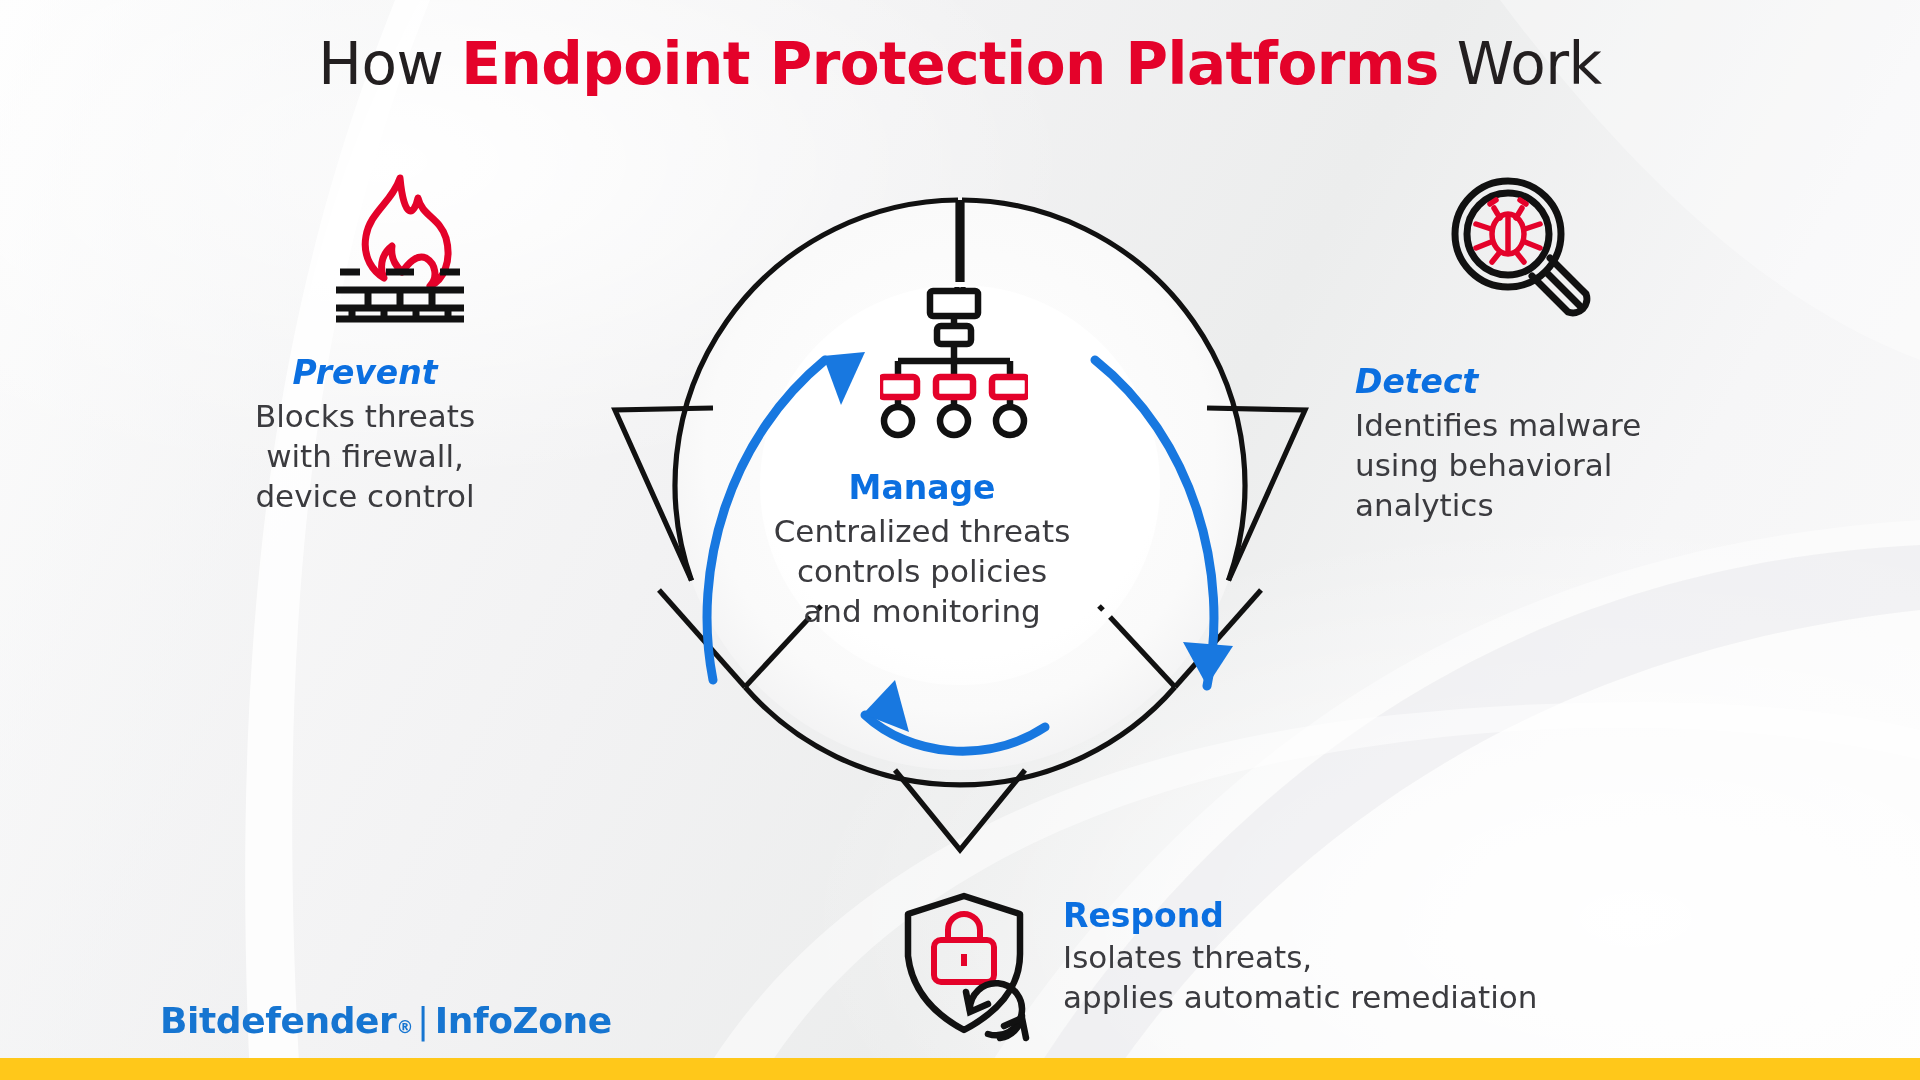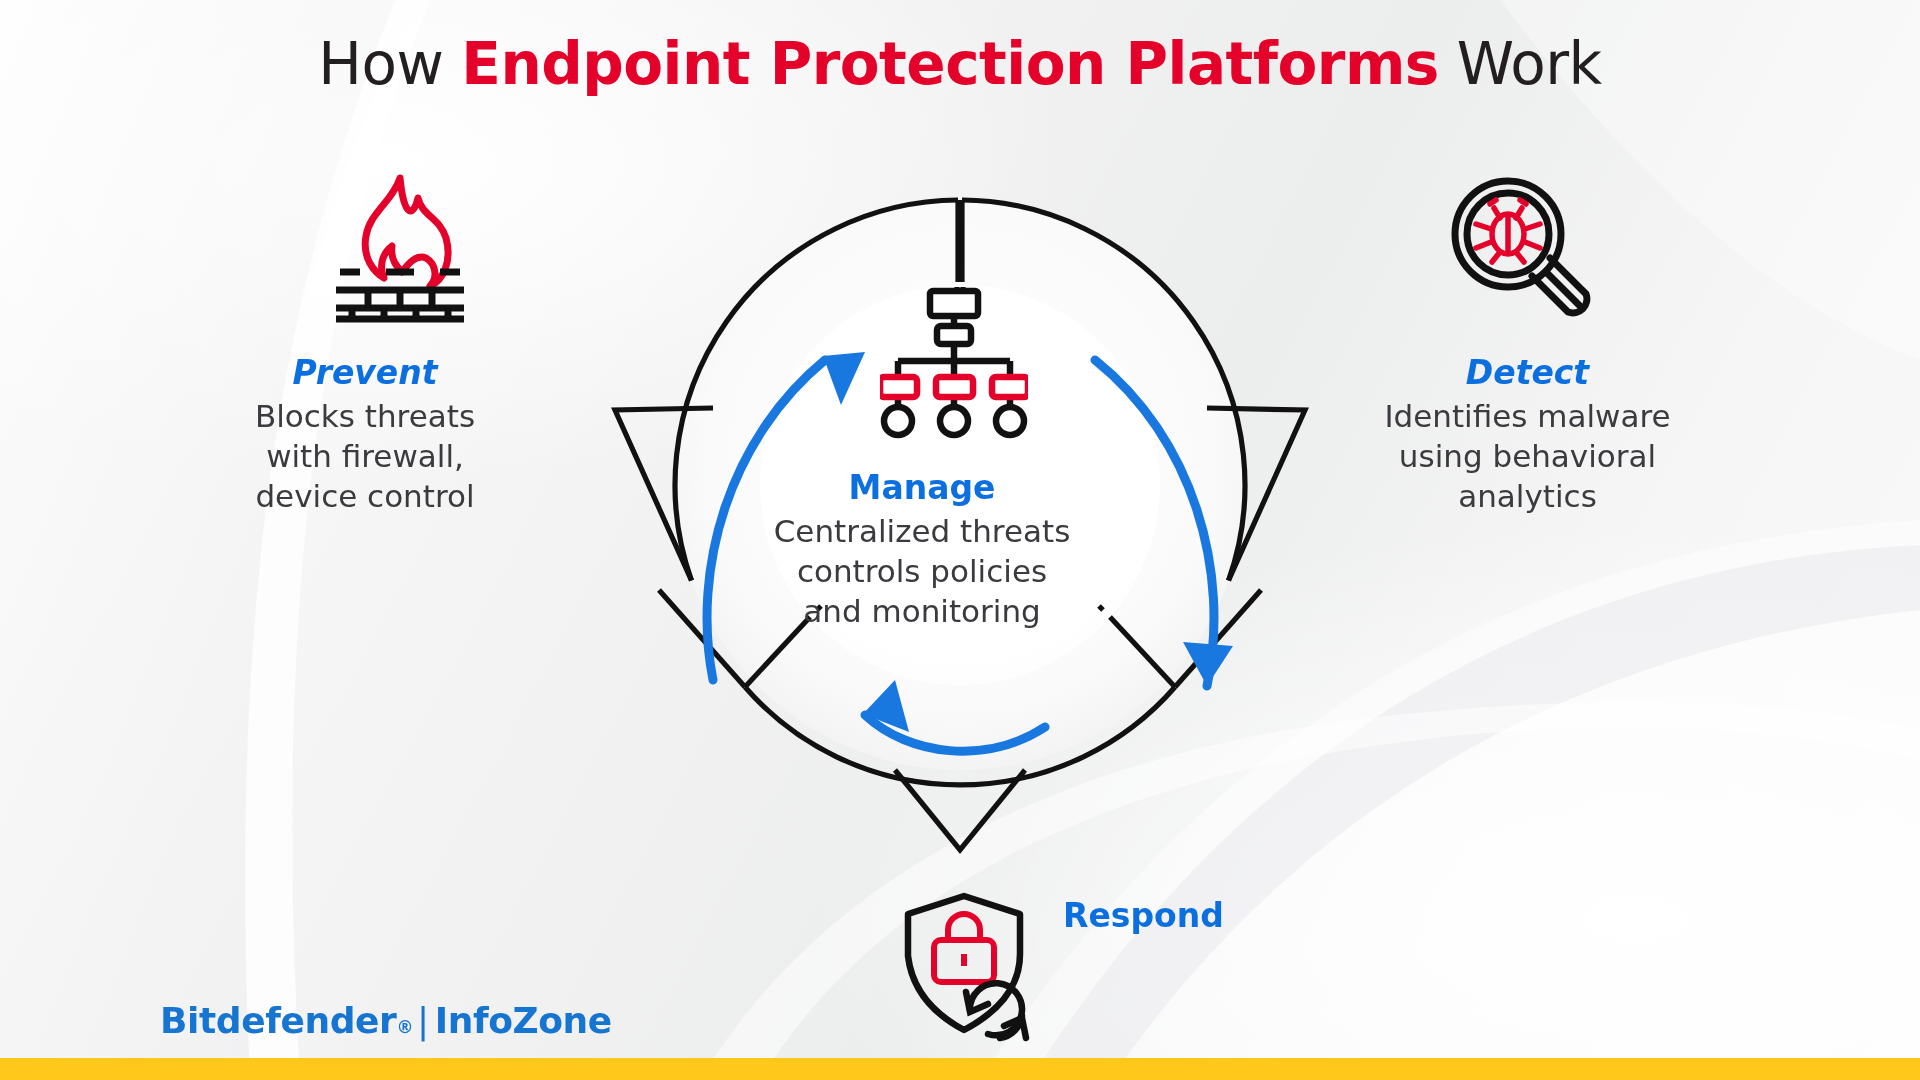--- a/index.html
+++ b/index.html
@@ -50,21 +50,21 @@
   }
   .node-title { color:#0b6fe0; font-weight:700; font-size:33px; line-height:1.12; }
   .node-desc  { color:#3b3b3f; font-weight:400; font-size:31px; line-height:1.29; white-space:pre-line; }
   #center-block .node-title { margin-bottom:5px; }
 
   
   #prevent-block {
     position:absolute; left:205px; top:355px; width:320px; text-align:center;
   }
   #detect-block {
-    position:absolute; left:1355px; top:355px; width:345px; text-align:center;
+    position:absolute; left:1355px; top:364px; width:345px; text-align:left;
   }
   #respond-block {
     position:absolute; left:1063px; top:898px; width:600px; text-align:left;
   }
   #prevent-block .node-title, #detect-block .node-title { margin-bottom:5px;font-style:italic; }
   #respond-block .node-title { margin-bottom:3px; }
 
   
   .icon-wrap { position:absolute; }
   #icon-firewall { left:330px; top:168px; width:140px; height:155px; }
@@ -284,19 +284,21 @@
 
 <div id="center-block">
   <div class="node-title">Manage</div>
   <div class="node-desc">Centralized threats
 controls policies
 and monitoring</div>
 </div>
 
 <div id="respond-block">
   <div class="node-title">Respond</div>
+  <div class="node-desc">Isolates threats,
+applies automatic remediation</div>
 </div>
 
 <div id="footer-logo">
   <span>Bitdefender</span><span class="reg">®</span><span class="sep">|</span><span class="iz">InfoZone</span>
 </div>
 
 <div id="bottom-bar"></div>
 
 </body></html>

